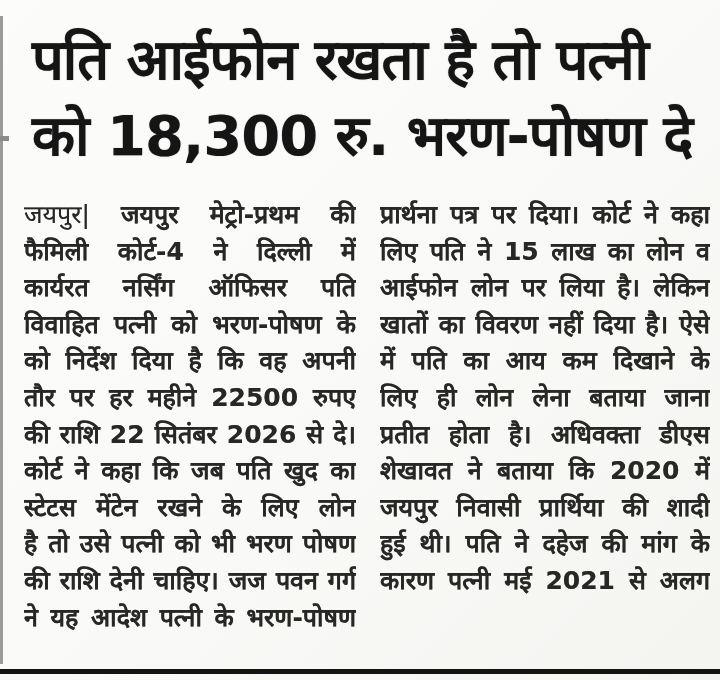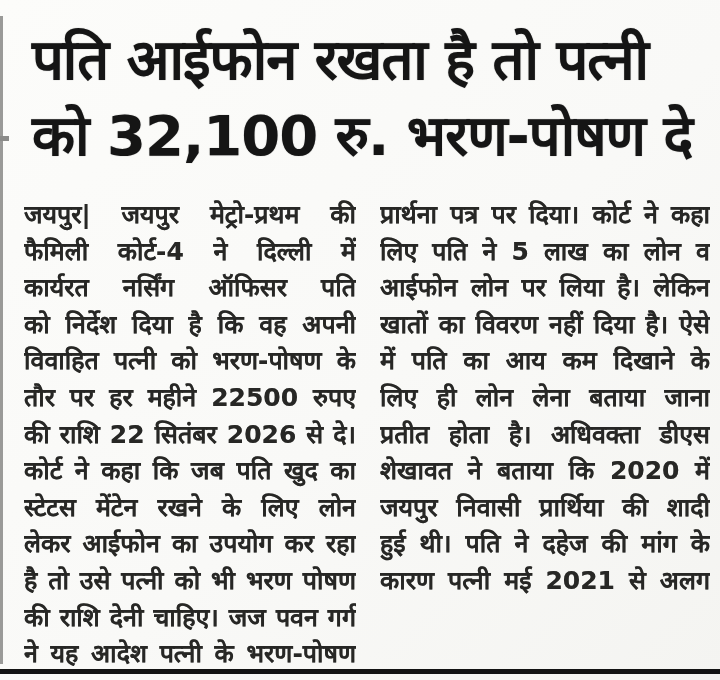--- a/index.html
+++ b/index.html
@@ -41,62 +41,61 @@
   .col-left{left:24px;width:332px;}
   .col-right{left:380px;width:330px;}
   .line{
     height:36.6px;
     overflow:hidden;
     text-align:justify;
     text-align-last:justify;
     white-space:nowrap;
   }
   .line.no-justify{text-align-last:left;}
-  .dateline{font-weight:700;}
+  .dateline{font-weight:400;}
   
   .bottom-rule{
     position:absolute;left:0;top:669px;width:720px;height:5px;
     background:#131313;
   }
 </style>
 </head>
 <body>
 
 <div class="page">
 
   <div class="left-rule"></div>
   <div class="left-rule-tick"></div>
 
   <div class="headline">
     <div>पति आईफोन रखता है तो पत्नी</div>
-    <div>को 32,100 रु. भरण-पोषण दे</div>
+    <div>को 18,300 रु. भरण-पोषण दे</div>
   </div>
 
   <div class="column col-left">
     <div class="line"><span class="dateline">जयपुर|</span> <span>जयपुर मेट्रो-प्रथम की</span></div>
     <div>
         <div class="line">फैमिली कोर्ट-4 ने दिल्ली में</div>
         <div class="line">कार्यरत नर्सिंग ऑफिसर पति</div>
+        <div class="line">विवाहित पत्नी को भरण-पोषण के</div>
         <div class="line">को निर्देश दिया है कि वह अपनी</div>
-        <div class="line">विवाहित पत्नी को भरण-पोषण के</div>
         <div class="line">तौर पर हर महीने 22500 रुपए</div>
         <div class="line">की राशि 22 सितंबर 2026 से दे।</div>
         <div class="line">कोर्ट ने कहा कि जब पति खुद का</div>
         <div class="line">स्टेटस मेंटेन रखने के लिए लोन</div>
-        <div class="line">लेकर आईफोन का उपयोग कर रहा</div>
         <div class="line">है तो उसे पत्नी को भी भरण पोषण</div>
         <div class="line">की राशि देनी चाहिए। जज पवन गर्ग</div>
         <div class="line">ने यह आदेश पत्नी के भरण-पोषण</div>
       </div>
   </div>
 
   <div class="column col-right">
     <div>
         <div class="line">प्रार्थना पत्र पर दिया। कोर्ट ने कहा</div>
-        <div class="line">लिए पति ने 5 लाख का लोन व</div>
+        <div class="line">लिए पति ने 15 लाख का लोन व</div>
         <div class="line">आईफोन लोन पर लिया है। लेकिन</div>
         <div class="line">खातों का विवरण नहीं दिया है। ऐसे</div>
         <div class="line">में पति का आय कम दिखाने के</div>
         <div class="line">लिए ही लोन लेना बताया जाना</div>
         <div class="line">प्रतीत होता है। अधिवक्ता डीएस</div>
         <div class="line">शेखावत ने बताया कि 2020 में</div>
         <div class="line">जयपुर निवासी प्रार्थिया की शादी</div>
         <div class="line">हुई थी। पति ने दहेज की मांग के</div>
         <div class="line">कारण पत्नी मई 2021 से अलग</div>
       </div>

